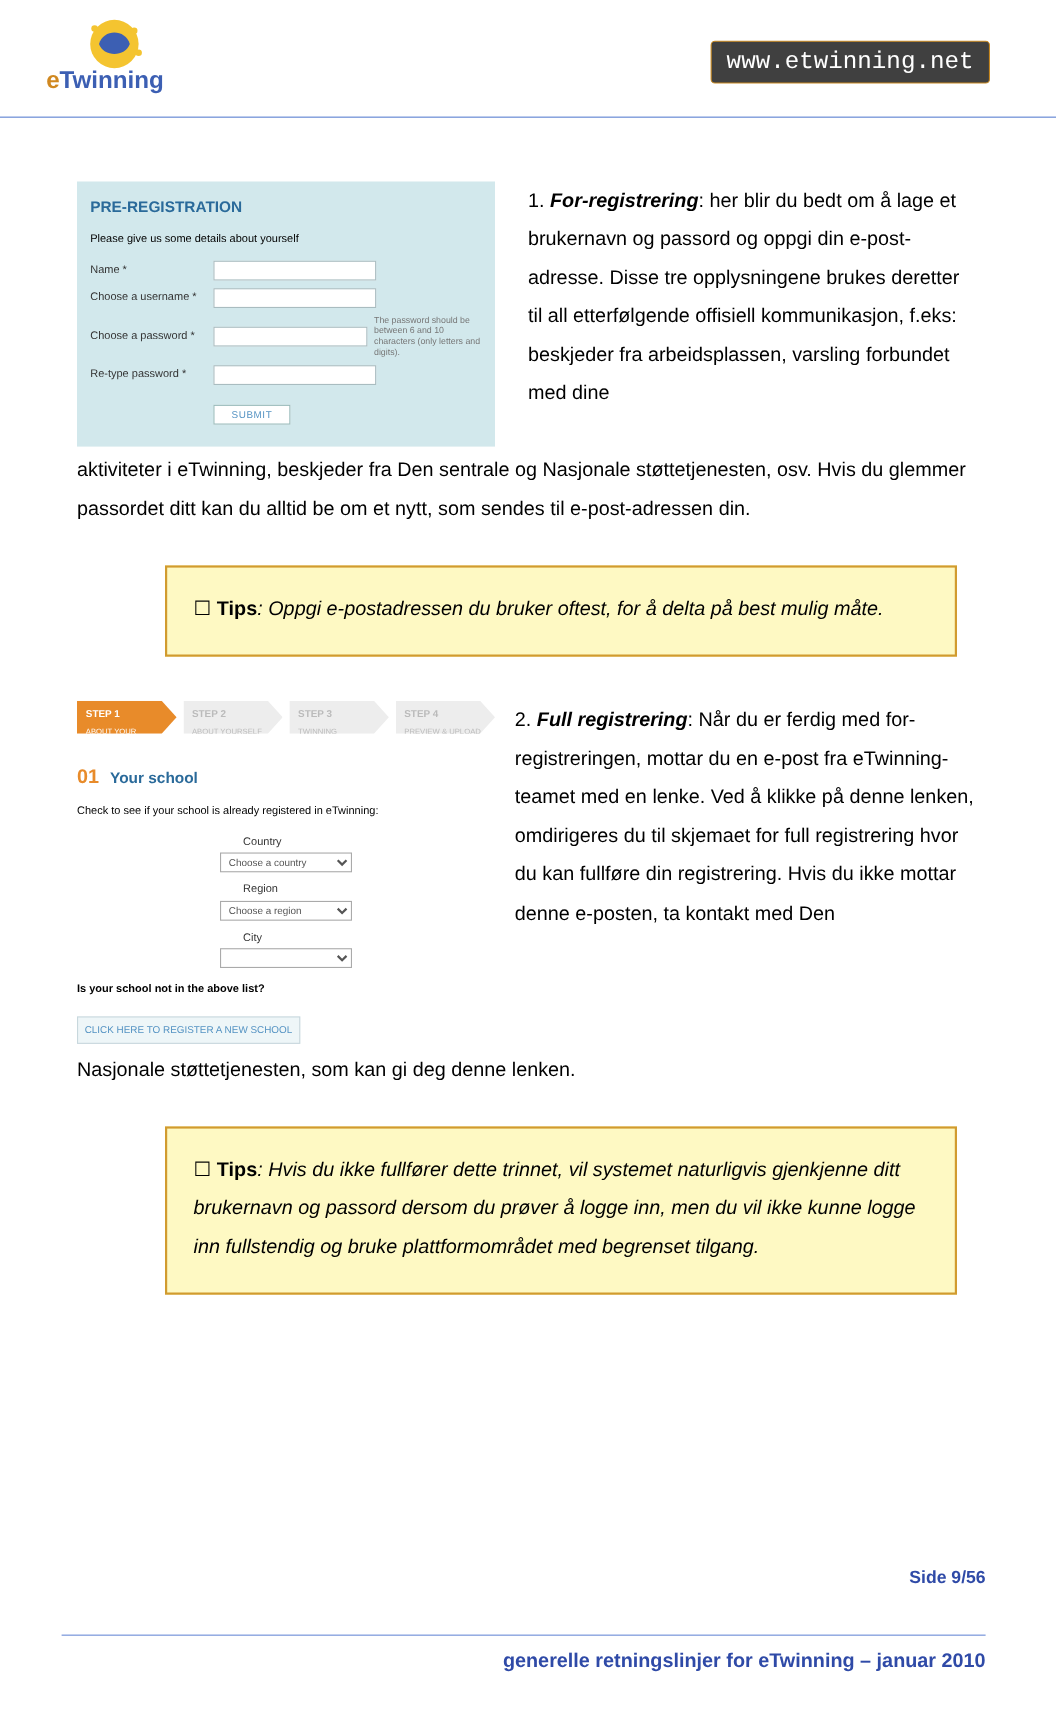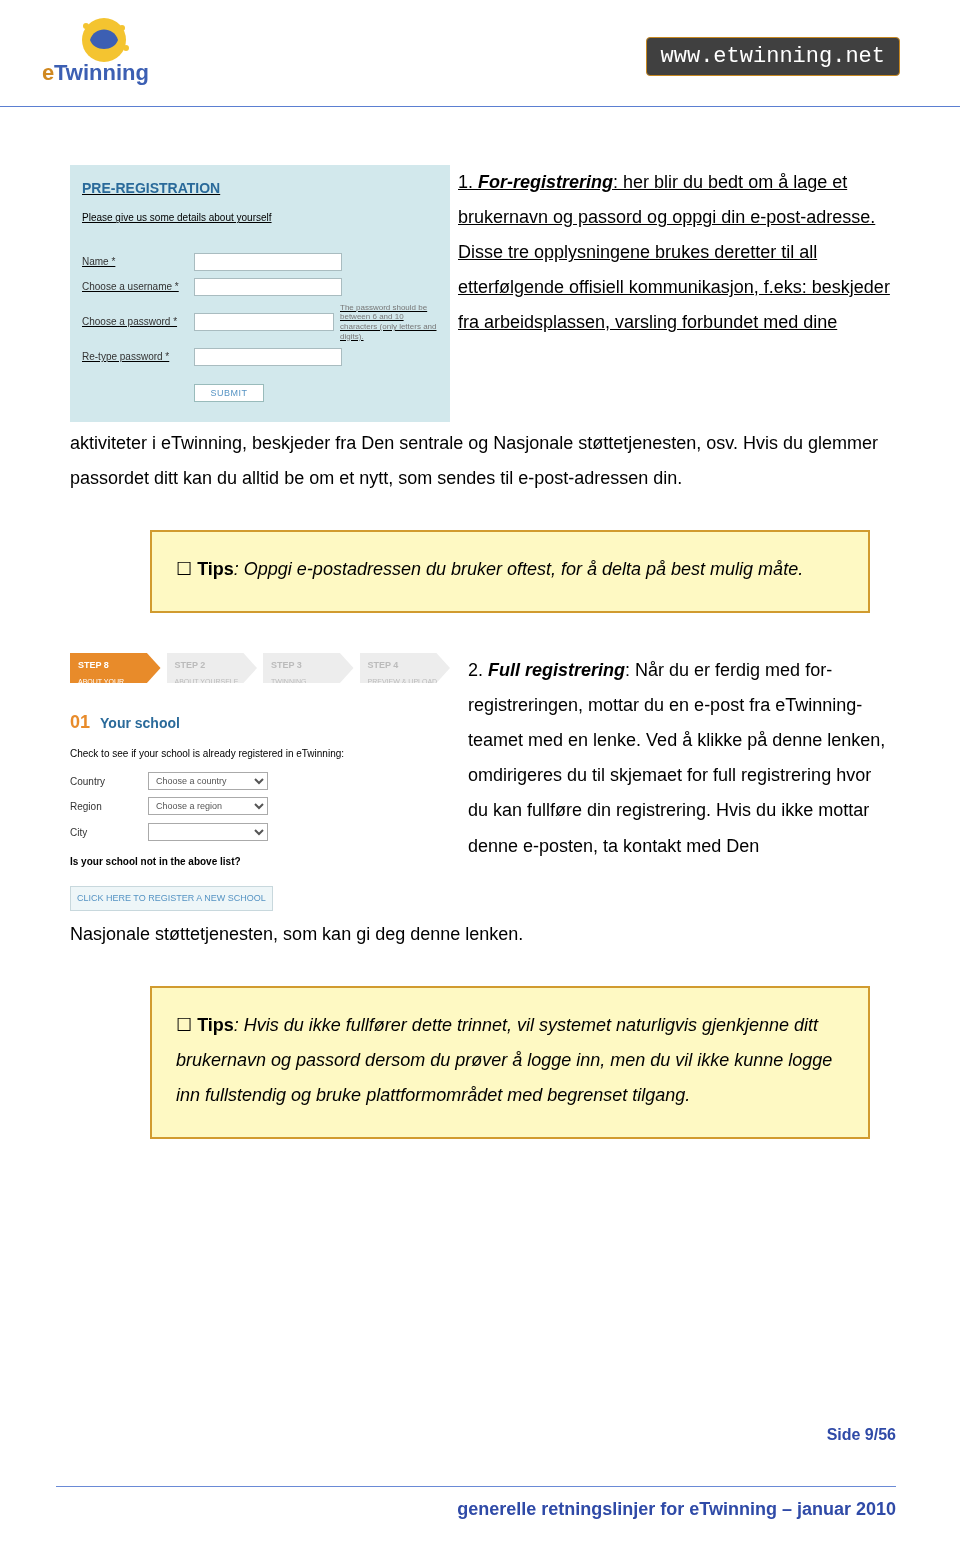--- a/index.html
+++ b/index.html
@@ -23,29 +23,29 @@
     background: #404040;
     border: 1.5px solid #c78820;
     border-radius: 4px;
     padding: 6px 14px;
     color: #fff;
     font-size: 22px;
     font-family: Liberation Mono, monospace;
     text-align: center;
   }
   .content { padding: 58px 70px 0 70px; font-size: 18px; line-height: 1.95; }
-  .row1 { display: flex; gap: 8px; text-decoration: underline; }
+  .row1 { display: flex; gap: 30px; }
   .form-box {
     background: #d2e8ec;
     width: 380px;
     padding: 10px 12px 14px 12px;
     flex-shrink: 0;
   }
   .form-title { color: #2a6a9a; font-weight: bold; font-size: 14px; margin-bottom: 6px; }
-  .form-sub { font-size: 10px; margin-bottom: 24px; }
+  .form-sub { font-size: 10px; margin-bottom: 8px; }
   .form-row { display: flex; align-items: center; margin-bottom: 6px; }
   .form-label { font-size: 10px; width: 112px; flex-shrink: 0; color: #333; }
   .form-input {
     width: 148px; height: 18px; border: 1px solid #a9bcc0; background: #fff;
     font-size: 10px; padding: 1px 3px;
   }
   .form-hint { font-size: 8px; color: #777; margin-left: 6px; line-height: 1.2; }
   .submit-btn {
     margin-left: 112px; margin-top: 6px;
     width: 70px; height: 18px;
@@ -74,21 +74,21 @@
     clip-path: polygon(0 0, 85% 0, 100% 50%, 85% 100%, 0 100%);
   }
   .step-chip.active { background: #e88b2a; color: #fff; }
   .step-chip .t { font-weight: bold; display: block; }
   .step-chip .s { font-size: 7px; display: block; }
   .school-block { }
   .school-head { display: flex; align-items: baseline; gap: 10px; margin-bottom: 4px; }
   .oh-num { color: #e88b2a; font-size: 18px; font-weight: bold; }
   .oh-title { color: #2a6a9a; font-size: 14px; font-weight: bold; }
   .school-sub { font-size: 10px; margin-bottom: 8px; }
-  .school-row { display: flex; margin-bottom: 6px; }
+  .school-row { display: flex; align-items: center; margin-bottom: 6px; flex-direction: column; }
   .school-label { font-size: 10px; width: 78px; color: #333; }
   .school-select {
     width: 120px; height: 18px; font-size: 9px; border: 1px solid #aaa; background: #fff;
     color: #555; padding: 0 3px;
   }
   .school-q { font-size: 10px; font-weight: bold; margin-top: 10px; margin-bottom: 6px; }
   .school-link {
     display: inline-block; font-size: 9px; color: #5593c3;
     border: 1px solid #c8d8dd; background: #eef6f8; padding: 3px 6px;
   }
@@ -150,21 +150,21 @@
   <div style="margin-top:4px;">aktiviteter i eTwinning, beskjeder fra Den sentrale og Nasjonale støttetjenesten, osv. Hvis du glemmer passordet ditt kan du alltid be om et nytt, som sendes til e-post-adressen din.</div>
 
   <div class="tips-box">
     <span>☐ </span><span class="tips-strong">Tips</span><span class="tips-em">: Oppgi e-postadressen du bruker oftest, for å delta på best mulig måte.</span>
   </div>
 
   <div class="row2">
     <div class="steps-fig">
       <div class="steps-bar">
         <div class="step-chip active">
-          <span class="t">STEP 8</span>
+          <span class="t">STEP 1</span>
           <span class="s">ABOUT YOUR SCHOOL</span>
         </div>
         <div class="step-chip">
           <span class="t">STEP 2</span>
           <span class="s">ABOUT YOURSELF</span>
         </div>
         <div class="step-chip">
           <span class="t">STEP 3</span>
           <span class="s">TWINNING PREFERENCES</span>
         </div>

